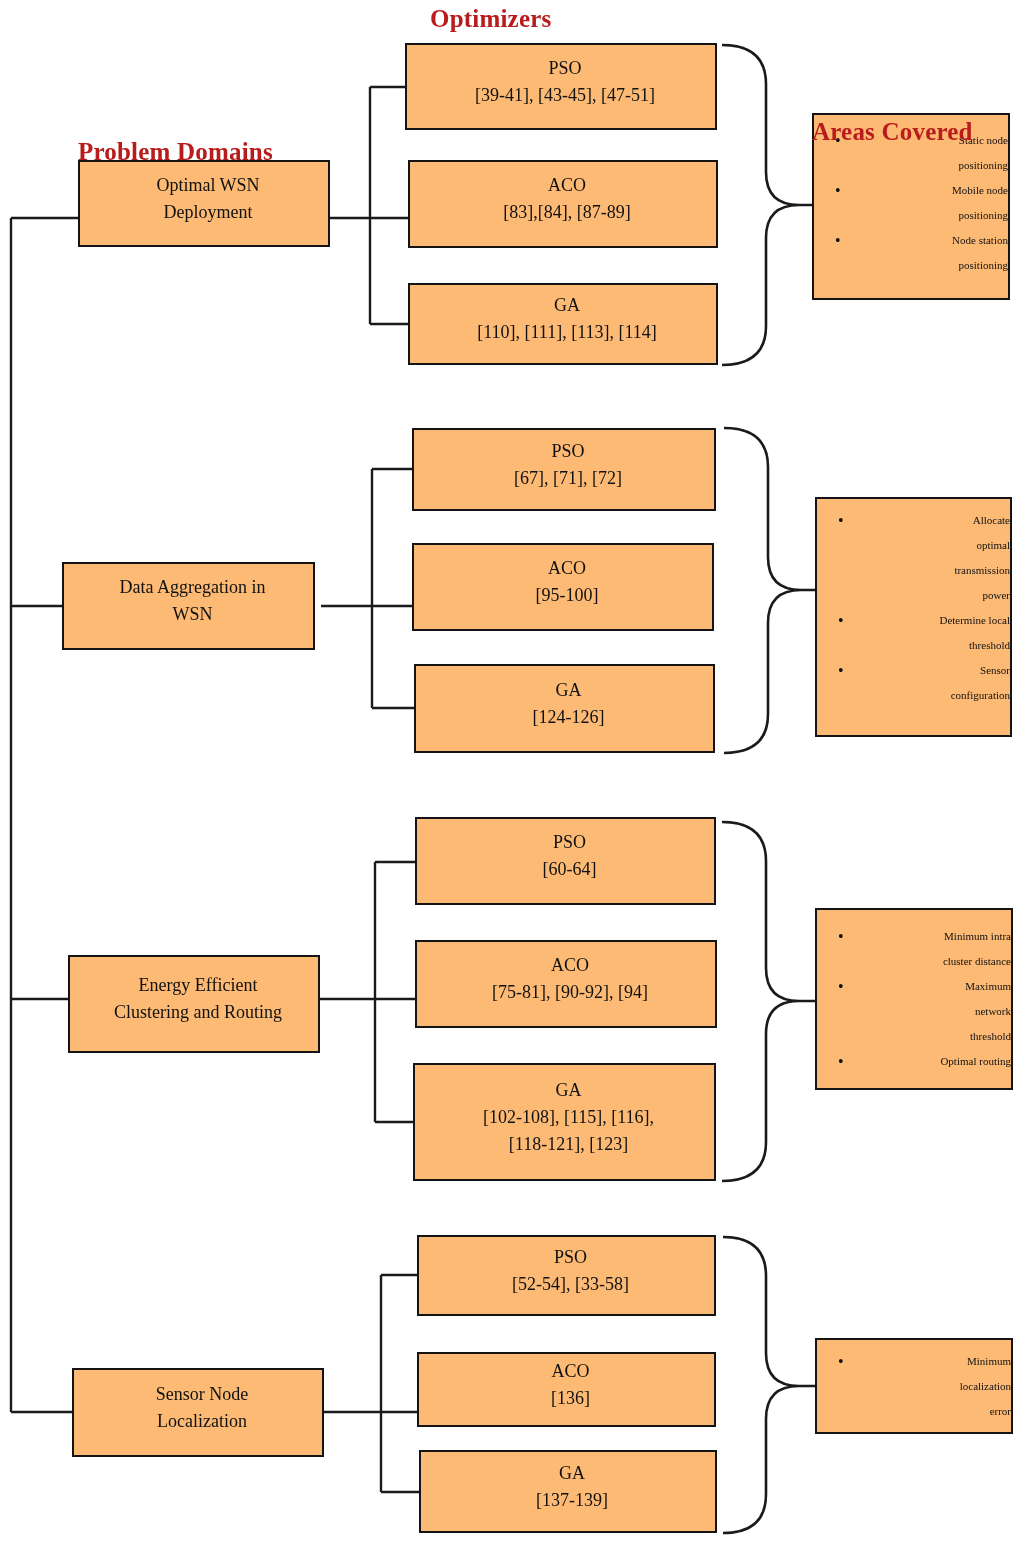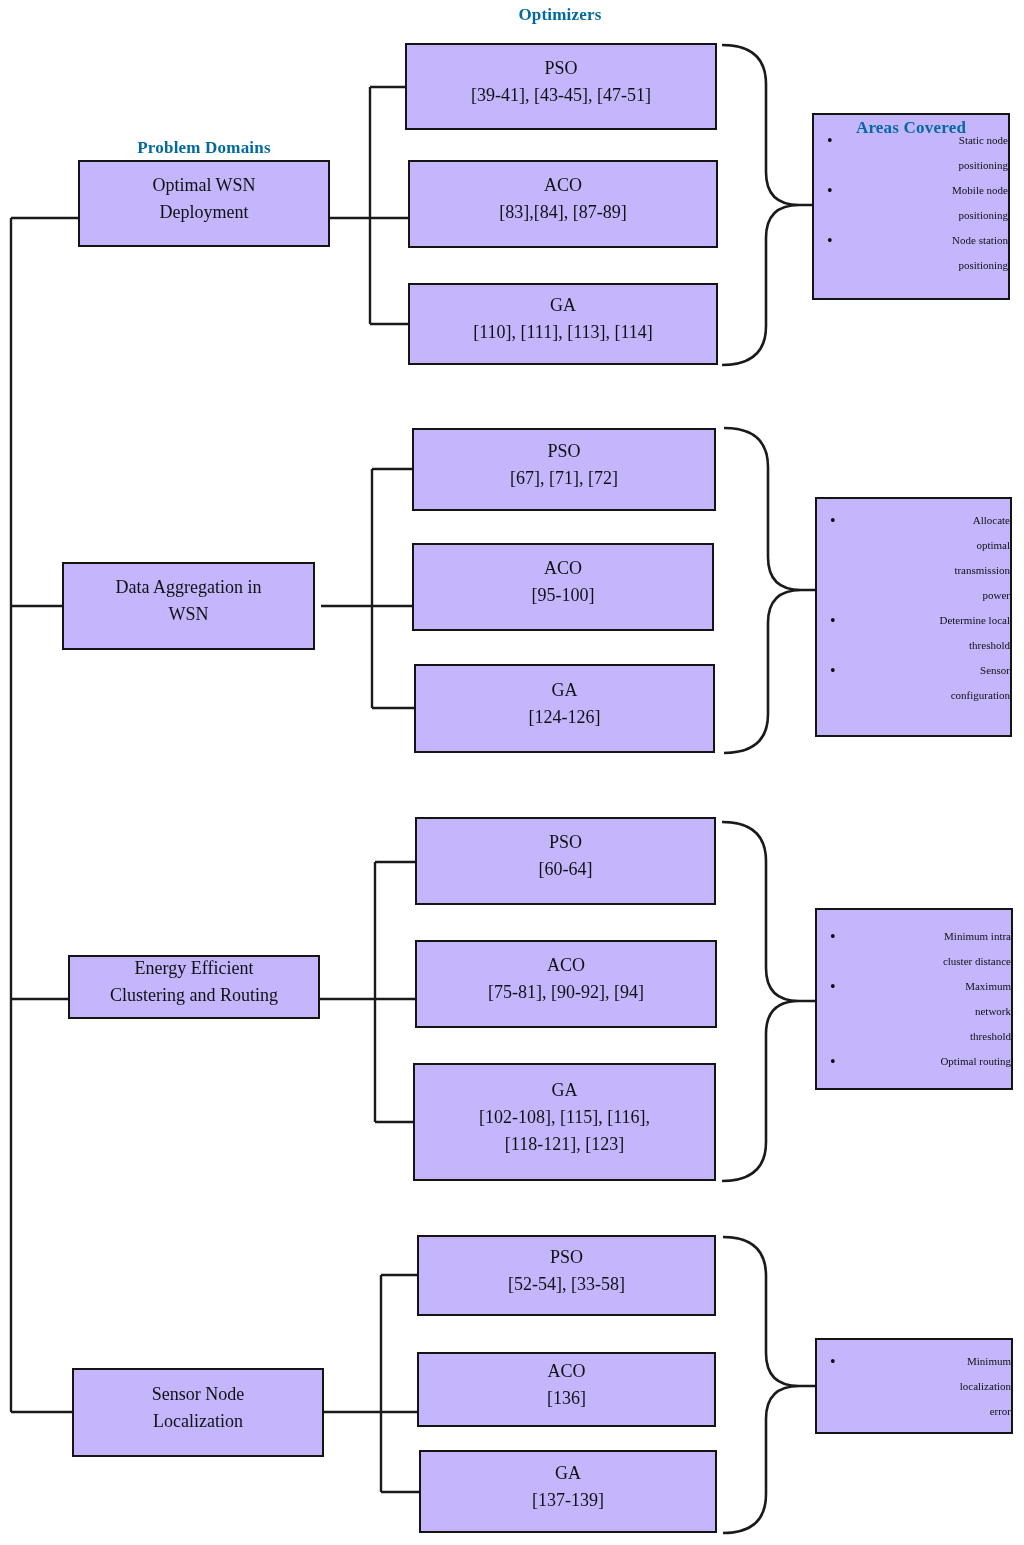--- a/index.html
+++ b/index.html
@@ -7,31 +7,32 @@
     position:relative;
     width:1024px;height:1545px;
     background:#ffffff;
     font-family:"Liberation Serif","DejaVu Serif",serif;
     color:#111111;
     overflow:hidden;
   }
   #wires{position:absolute;left:0;top:0;z-index:0;}
   .heading{
     position:absolute;z-index:2;
-    font-weight:bold;font-size:17px;text-align:center;
-    color:#0369a1;letter-spacing:.2px;
+    font-weight:bold;font-size:25px;
+    color:#b91c1c;letter-spacing:.2px;
   }
   .box{
     position:absolute;z-index:1;
-    background:#c4b5fd;
+    background:#fdba74;
     border:2.5px solid #141414;
     box-sizing:border-box;
     display:flex;flex-direction:column;
     align-items:center;justify-content:center;
     text-align:center;
+    padding-left:8px;
   }
   .optbox,.dombox{padding-bottom:10px;}
   .optbox .name,.optbox .refs,.dombox .line{
     display:block;font-size:18px;line-height:27px;white-space:nowrap;
   }
   .areasbox{
     border-width:2px;
     justify-content:flex-start;align-items:stretch;
     text-align:left;
   }
@@ -153,21 +154,21 @@
       <li class="area-item">
         <span class="bullet">•</span>
         <span class="area-text">
           <span>Sensor</span>
           <span>configuration</span>
         </span>
       </li>
     </ul>
   </div>
 
-  <div class="box dombox" style="left:68px;top:955px;width:252px;height:64px;">
+  <div class="box dombox" style="left:68px;top:955px;width:252px;height:98px;">
     <span class="line">Energy Efficient</span>
     <span class="line">Clustering and Routing</span>
   </div>
   <div class="box optbox" style="left:415px;top:817px;width:301px;height:88px;">
     <span class="name">PSO</span>
     <span class="refs">[60-64]</span>
   </div>
   <div class="box optbox" style="left:415px;top:940px;width:302px;height:88px;">
     <span class="name">ACO</span>
     <span class="refs">[75-81], [90-92], [94]</span>

